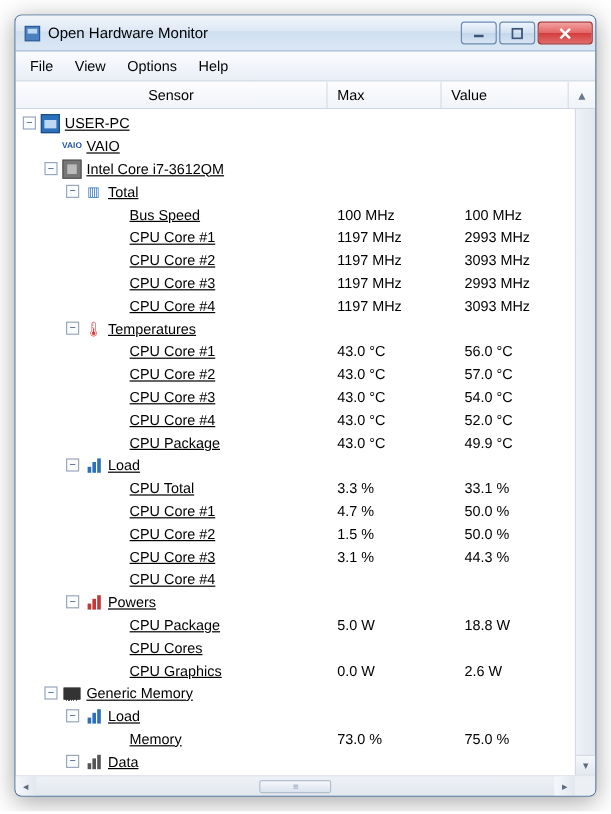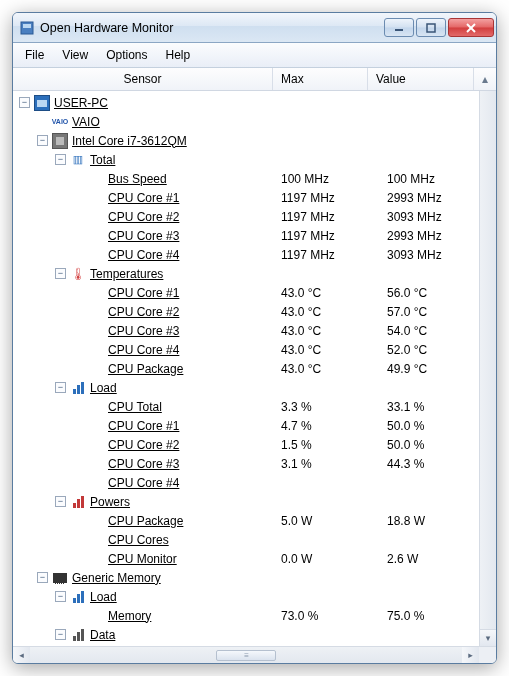--- a/index.html
+++ b/index.html
@@ -436,21 +436,21 @@
         <div class="row">
           <span class="indent" style="width:60px"></span>
           <span style="display:inline-block;width:15px"></span>
           <span class="noicon-spacer"></span>
           <span class="label">CPU Cores</span>
         </div>
         <div class="row">
           <span class="indent" style="width:60px"></span>
           <span style="display:inline-block;width:15px"></span>
           <span class="noicon-spacer"></span>
-          <span class="label">CPU Monitor</span>
+          <span class="label">CPU Graphics</span>
           <span class="cells">
             <span class="cell-value">0.0 W</span>
             <span class="cell-max">2.6 W</span>
           </span>
         </div>
         <div class="row">
           <span class="indent" style="width:24px"></span>
           <span class="toggle">−</span>
           <span class="tree-icon">
             <span class="ic-mem"></span>

